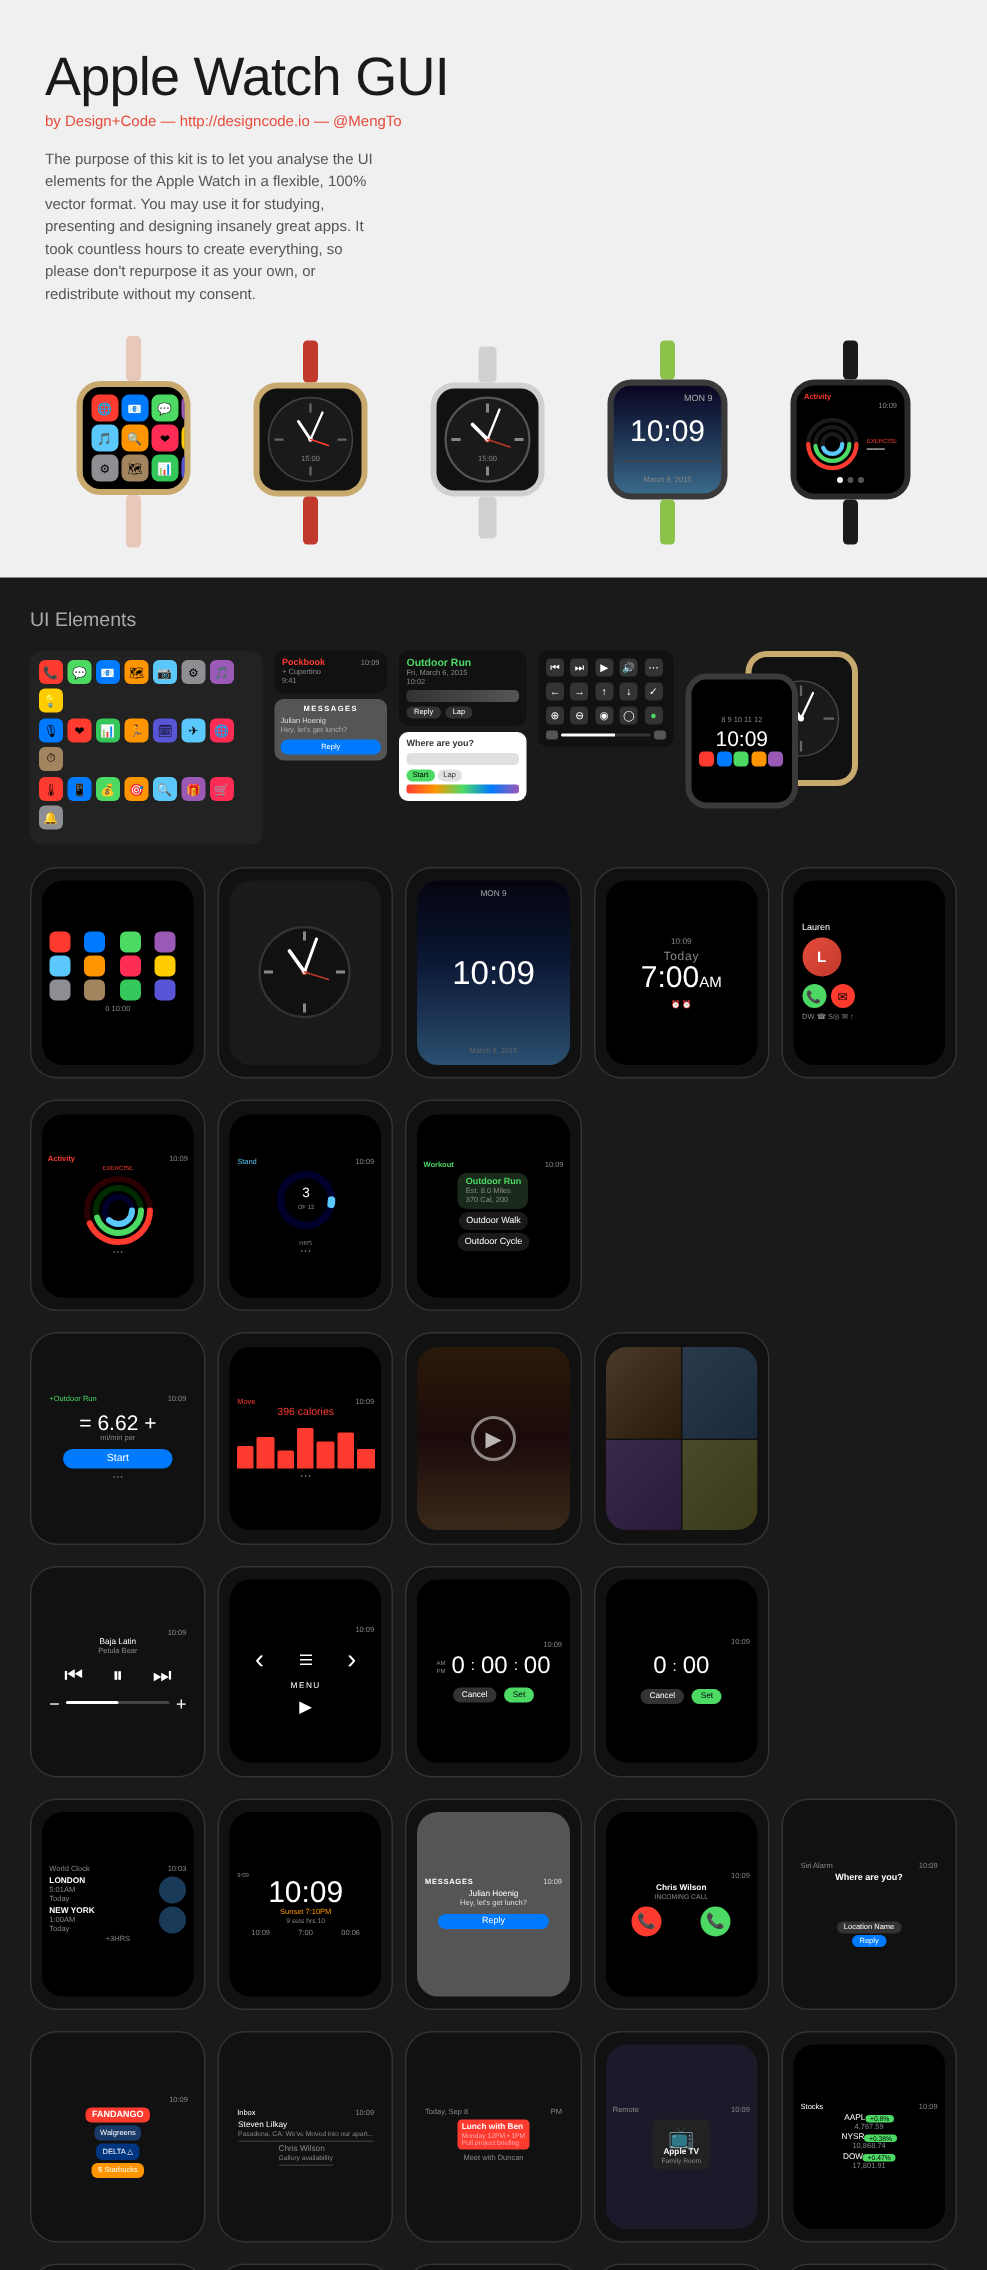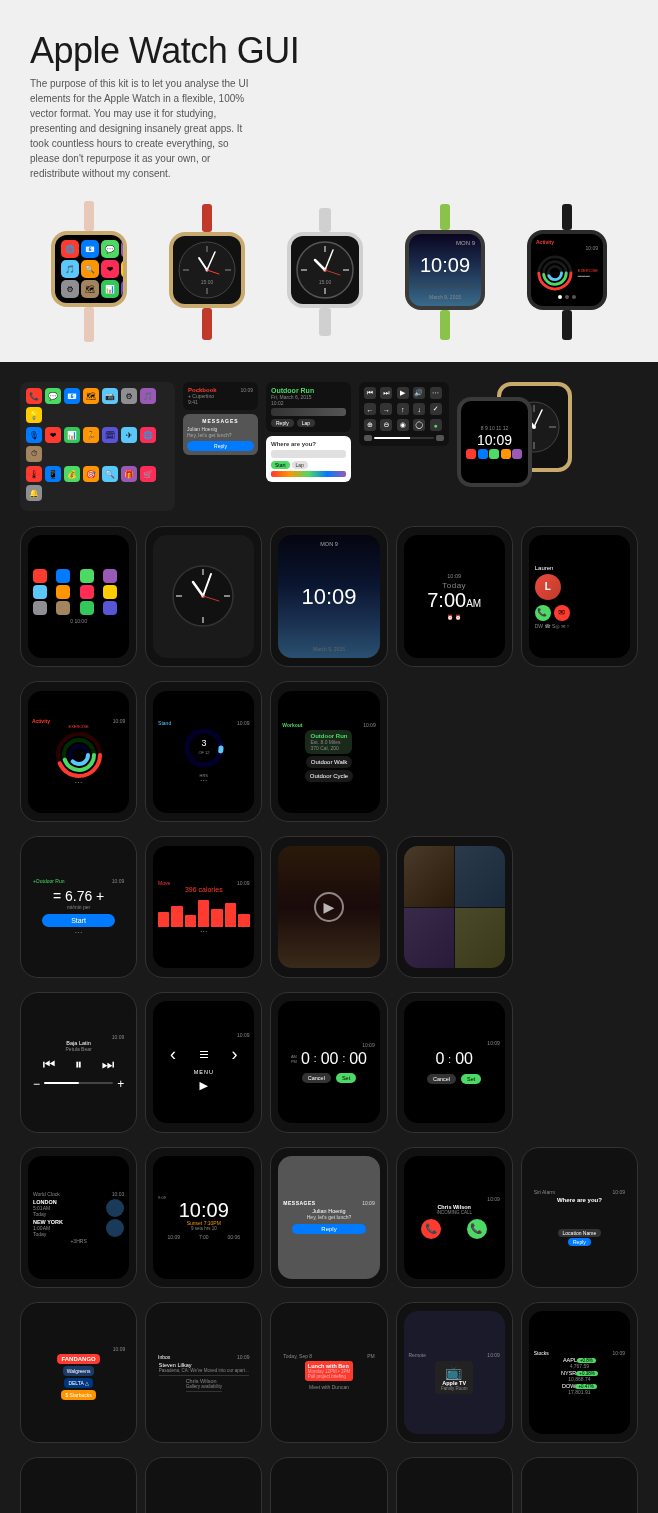--- a/index.html
+++ b/index.html
@@ -143,20 +143,21 @@
     .ic-gray { background: #8e8e93; }
     .ic-brown { background: #a2845e; }
     .ic-dk-green { background: #34c759; }
     .ic-indigo { background: #5856d6; }
   </style>
 </head>
 <body>
 
 <div class="header-section">
   <h1 class="header-title">Apple Watch GUI</h1>
+  <div class="header-subtitle">by Design+Code — http://designcode.io — @MengTo</div>
   <p class="header-description">The purpose of this kit is to let you analyse the UI elements for the Apple Watch in a flexible, 100% vector format. You may use it for studying, presenting and designing insanely great apps. It took countless hours to create everything, so please don't repurpose it as your own, or redistribute without my consent.</p>
 
   <div class="watch-row">
 
     <div class="watch-item">
       <div style="width:10px;height:30px;background:#e8c8b8;border-radius:3px;margin:0 auto;"></div>
       <div style="background:#c8a96e;border-radius:16px;padding:4px;width:76px;">
         <div style="background:#000;border-radius:12px;width:68px;height:68px;overflow:hidden;position:relative;">
 
           <div style="background:#000;width:100%;height:100%;display:grid;grid-template-columns:repeat(4,1fr);gap:2px;padding:6px;align-content:center;">
@@ -268,20 +269,21 @@
         </div>
       </div>
       <div style="width:10px;height:30px;background:#1a1a1a;border-radius:3px;margin:0 auto;"></div>
     </div>
 
   </div>
 </div>
 
 <div class="dark-section">
 
+  <div class="section-label">UI Elements</div>
 
   <div class="ui-elements-row">
 
     <div style="background:#222;border-radius:8px;padding:6px;width:155px;">
       <div class="icon-strip">
         <div class="icon-dot" style="background:#ff3b30;">📞</div>
         <div class="icon-dot" style="background:#4cd964;">💬</div>
         <div class="icon-dot" style="background:#007aff;">📧</div>
         <div class="icon-dot" style="background:#ff9500;">🗺</div>
         <div class="icon-dot" style="background:#5ac8fa;">📷</div>
@@ -548,21 +550,21 @@
   </div>
 
   <div class="watch-grid row-sep">
 
     <div class="watch-thumb">
       <div class="watch-thumb-inner" style="background:#111;flex-direction:column;padding:5px;">
         <div style="display:flex;justify-content:space-between;width:100%;">
           <div style="font-size:5px;color:#4cd964;">+Outdoor Run</div>
           <div style="font-size:5px;color:#888;">10:09</div>
         </div>
-        <div style="font-size:14px;color:#fff;font-weight:200;text-align:center;margin-top:4px;">= 6.76 +</div>
+        <div style="font-size:14px;color:#fff;font-weight:200;text-align:center;margin-top:4px;">= 6.62 +</div>
         <div style="font-size:5px;color:#888;text-align:center;">mi/min per</div>
         <div style="background:#007aff;border-radius:10px;padding:3px;text-align:center;margin-top:4px;font-size:7px;color:#fff;width:80%;">Start</div>
         <div style="font-size:4px;color:#888;text-align:center;margin-top:3px;">• • •</div>
       </div>
     </div>
 
     <div class="watch-thumb">
       <div class="watch-thumb-inner" style="background:#000;flex-direction:column;padding:5px;">
         <div style="display:flex;justify-content:space-between;width:100%;">
           <div style="font-size:5px;color:#ff3b30;">Move</div>

